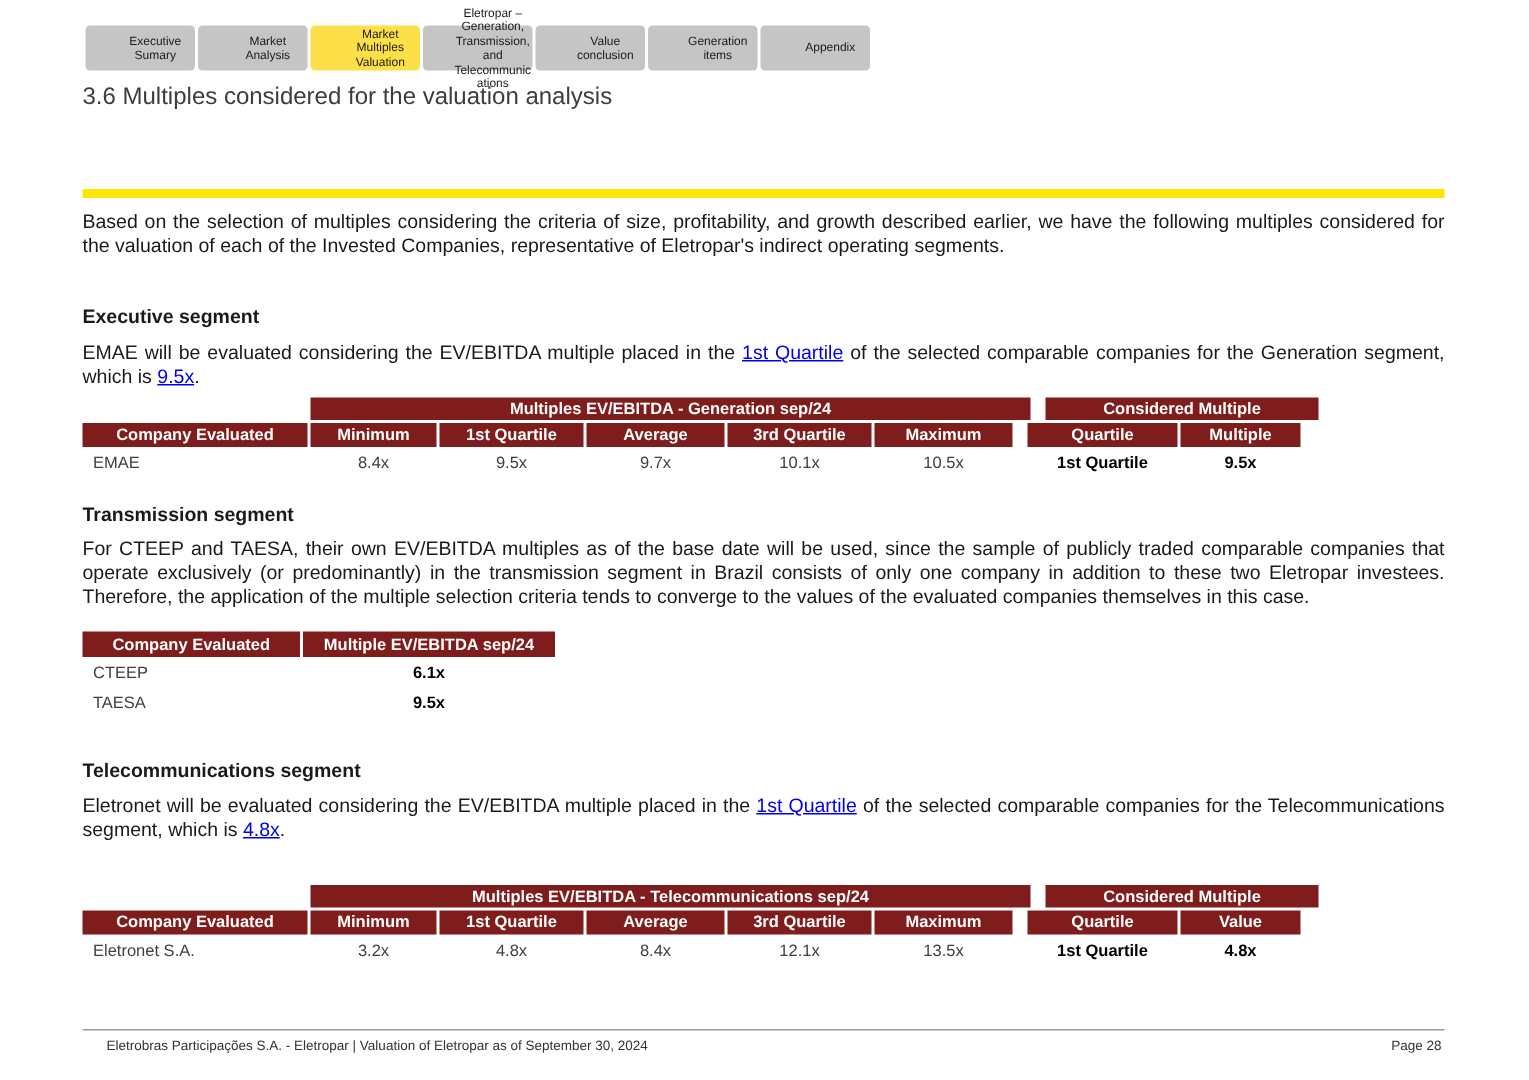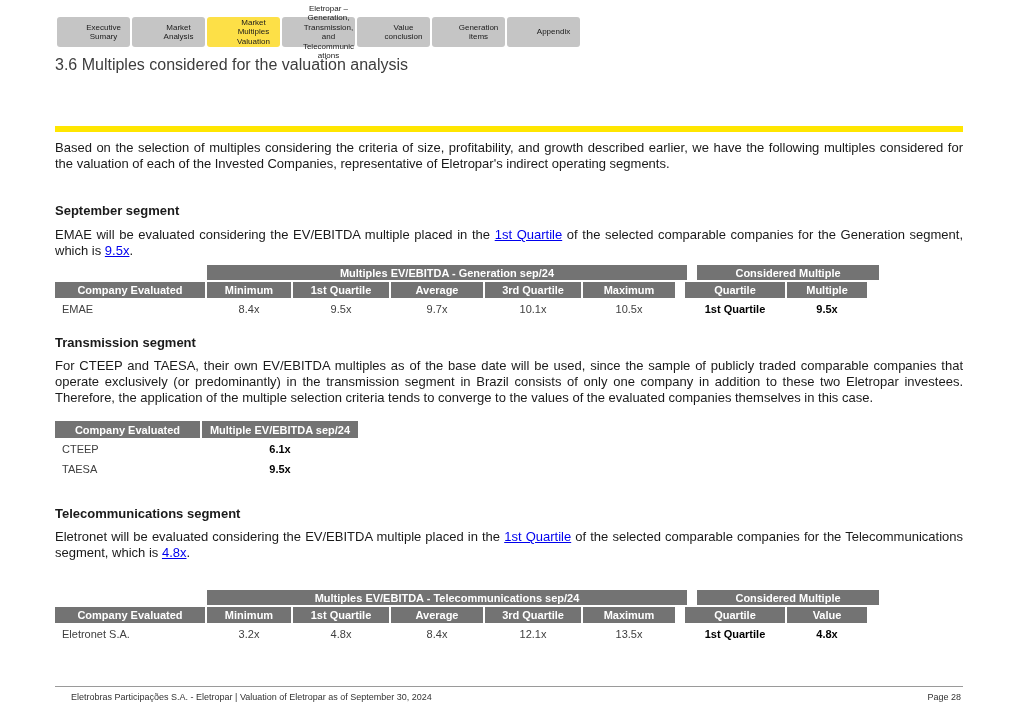--- a/index.html
+++ b/index.html
@@ -20,38 +20,38 @@
 
   .para { position:absolute; left:55px; width:908px; font-size:13px; line-height:16px;
     color:#1a1a1a; text-align:justify; }
   .sect-h { position:absolute; left:55px; font-size:13px; font-weight:bold; color:#1a1a1a; }
   a.link { color:#0000ee; text-decoration:underline; cursor:pointer; }
 
   
   .mtable { position:absolute; left:55px; font-size:11px; }
   .trow { display:flex; gap:2px; margin-bottom:2px; }
   .cell { display:flex; align-items:center; justify-content:center; flex:none; }
-  .hcell { background:#737373; color:#ffffff; font-weight:bold; }
+  .hcell { background:#7f1d1d; color:#ffffff; font-weight:bold; }
   .grow .cell { height:15px; }
   .hrow .cell { height:16px; }
   .drow .cell { height:18px; }
   .spacer { background:transparent; }
   .c0{width:150px} .c1{width:84px} .c2{width:96px} .c3{width:92px}
   .c4{width:96px} .c5{width:92px} .cgap{width:6px} .c6{width:100px} .c7{width:80px}
   .gmain{width:480px} .gcons{width:182px}
   .dcell { color:#404040; background:#fff; }
   .dcell.company { justify-content:flex-start; padding-left:7px; }
   .dcell.strong { font-weight:bold; color:#000; }
 
   
   .stable { position:absolute; left:55px; top:421px; font-size:11px; }
   .stable .trow { margin-bottom:1px; }
   .stable .hrow .cell { height:17px; }
   .stable .drow .cell { height:19px; }
-  .sc0{width:145px} .sc1{width:156px}
+  .sc0{width:145px} .sc1{width:168px}
 
   .footer-line { position:absolute; left:55px; top:686px; width:908px; height:1px; background:#9a9a9a; }
   .footer { position:absolute; left:57px; top:692px; width:904px; display:flex;
     justify-content:space-between; font-size:9px; color:#333333;padding-left:14px; }
 </style>
 </head>
 <body>
 
 <div class="page">
 
@@ -77,21 +77,21 @@
     <div class="tab">
         <span class="lbl">Appendix</span>
       </div>
   </nav>
 
   <h1 class="title">3.6 Multiples considered for the valuation analysis</h1>
   <div class="accent-bar"></div>
 
   <p class="para" style="top:140px">Based on the selection of multiples considering the criteria of size, profitability, and growth described earlier, we have the following multiples considered for the valuation of each of the Invested Companies, representative of Eletropar's indirect operating segments.</p>
 
-  <h2 class="sect-h" style="top:203px">September segment</h2>
+  <h2 class="sect-h" style="top:203px">Executive segment</h2>
   <p class="para" style="top:227px"><span>EMAE will be evaluated considering the EV/EBITDA multiple placed in the </span><a class="link">1st Quartile</a><span> of the selected comparable companies for the Generation segment, which is </span><a class="link">9.5x</a><span>.</span></p>
 
   <div class="mtable" style="top:265px">
     <div class="trow grow">
       <div class="cell spacer c0"></div>
       <div class="cell hcell gmain">Multiples EV/EBITDA - Generation sep/24</div>
       <div class="cell spacer cgap"></div>
       <div class="cell hcell gcons">Considered Multiple</div>
     </div>
     <div class="trow hrow">

